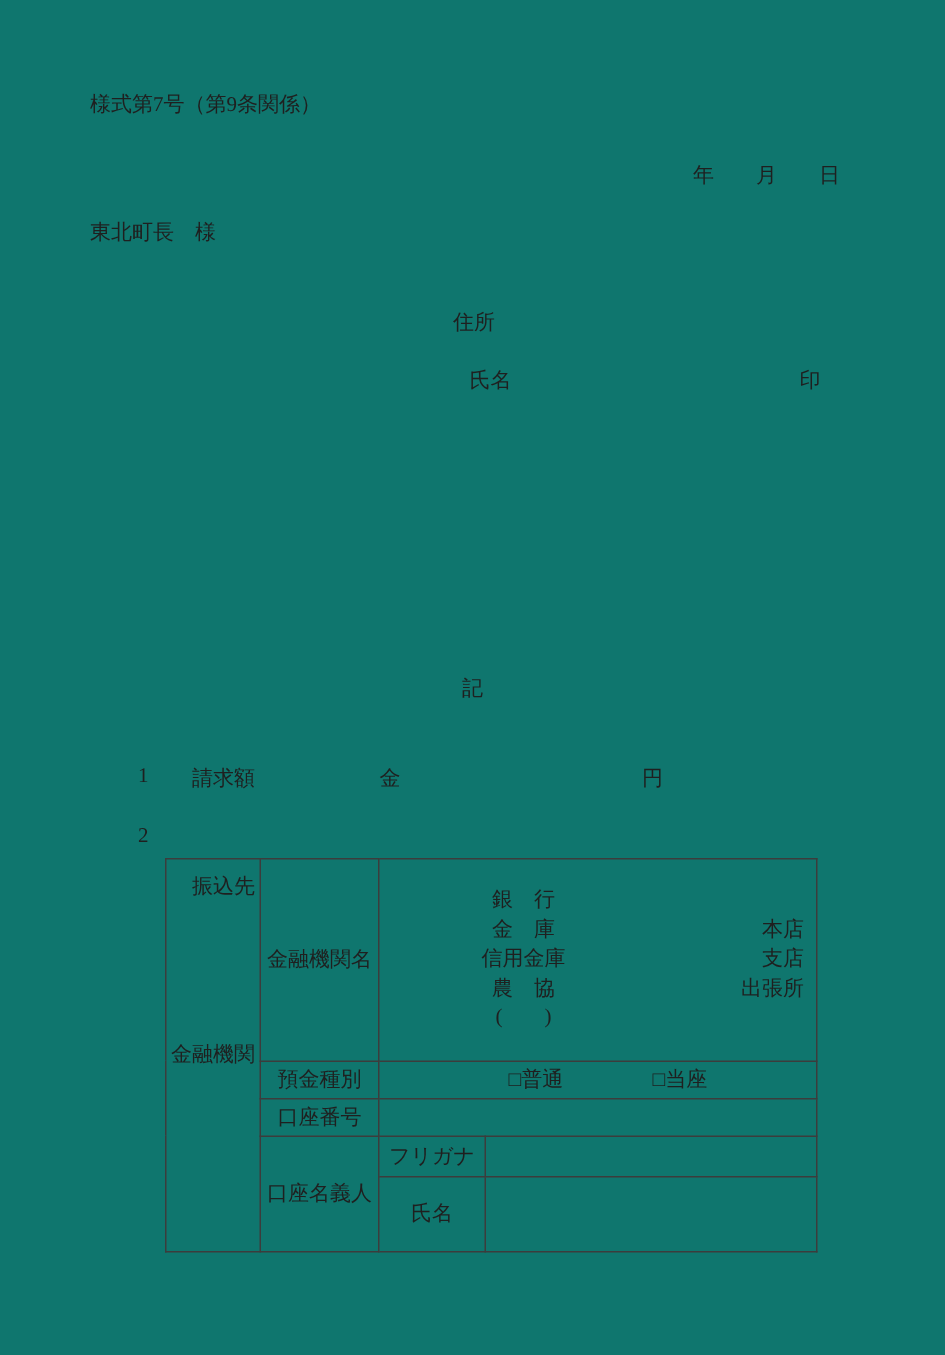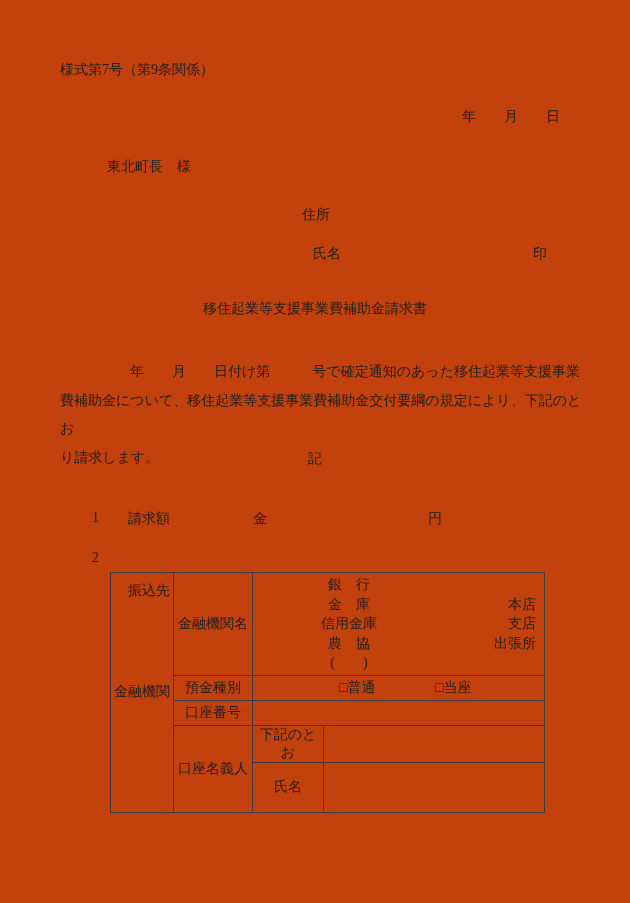--- a/index.html
+++ b/index.html
@@ -4,21 +4,21 @@
 <style>
   html, body {
     margin: 0;
     padding: 0;
     background: #ffffff;
   }
   .page {
     position: relative;
     width: 630px;
     height: 903px;
-    background: #c2410c;
+    background: #0f766e;
     color: #1f1f1f;
     font-family: "Liberation Serif", "DejaVu Serif", serif;
     font-size: 14px;
     overflow: hidden;
   }
   .abs { position: absolute; white-space: nowrap; }
   .centered-line {
     position: absolute;
     left: 0;
     width: 630px;
@@ -44,21 +44,21 @@
     font-size: 14px;
     color: #1f1f1f;
   }
   .transfer-table td {
     border: 1px solid #3c3c3c;
     text-align: center;
     vertical-align: middle;
     padding: 0;
     overflow: hidden;
   }
-  .bank-cell { padding: 2px 0 !important; }
+  .bank-cell { padding: 18px 0 !important; }
   .bank-line {
     display: flex;
     align-items: center;
     height: 19.5px;
     line-height: 19.5px;
   }
   .bank-center { width: 66%; text-align: center; }
   .bank-right { flex: 1; text-align: right; padding-right: 8px; }
   .deposit-cell { text-align: left !important; }
   .deposit-opts { padding-left: 86px; }
@@ -66,33 +66,29 @@
 </style>
 </head>
 <body>
 
 <div class="page">
 
   <div class="abs" style="left:60px; top:61px;">様式第7号（第9条関係）</div>
 
   <div class="abs" style="left:462px; top:108px;">年　　月　　日</div>
 
-  <div class="abs" style="left:60px; top:158px;margin-left:47px;">東北町長　様</div>
+  <div class="abs" style="left:60px; top:146px;">東北町長　様</div>
 
   <div class="abs" style="left:302px; top:206px;">住所</div>
 
   <div class="abs" style="left:313px; top:245px;">氏名</div>
 
   <div class="abs" style="left:533px; top:245px;">印</div>
 
-  <div class="centered-line" style="top:300px;">移住起業等支援事業費補助金請求書</div>
 
-  <div class="paragraph">　　　　　年　　月　　日付け第　　　号で確定通知のあった移住起業等支援事業
-費補助金について、移住起業等支援事業費補助金交付要綱の規定により、下記のとお
-り請求します。</div>
 
   <div class="centered-line" style="top:450px;">記</div>
 
   <div>
     <span class="abs" style="left:92px;  top:510px;">1</span>
     <span class="abs" style="left:128px; top:510px;">請求額</span>
     <span class="abs" style="left:253px; top:510px;">金</span>
     <span class="abs" style="left:428px; top:510px;">円</span>
   </div>
 
@@ -143,21 +139,21 @@
             <span class="deposit-opt-2">□当座</span>
           </div>
         </td>
       </tr>
       <tr style="height:25px;margin-left:37px;">
         <td>口座番号</td>
         <td colspan="2"></td>
       </tr>
       <tr style="height:27px;">
         <td rowspan="2">口座名義人</td>
-        <td>下記のとお</td>
+        <td>フリガナ</td>
         <td></td>
       </tr>
       <tr style="height:50px;">
         <td>氏名</td>
         <td></td>
       </tr>
     </tbody>
   </table>
 
 </div>

